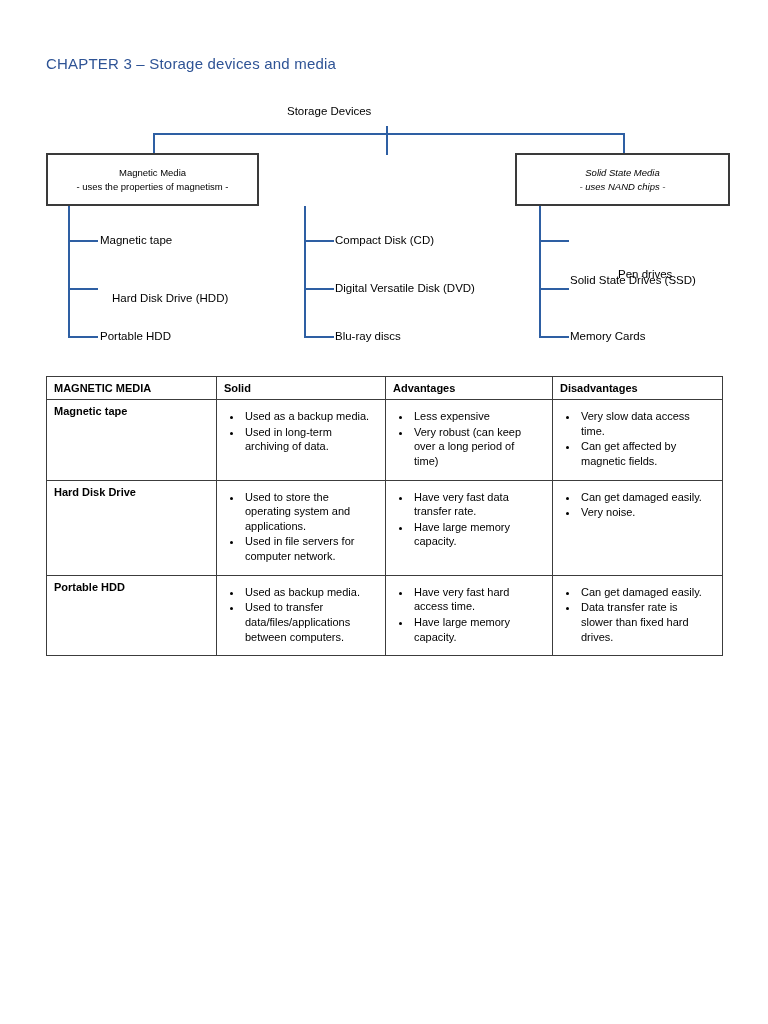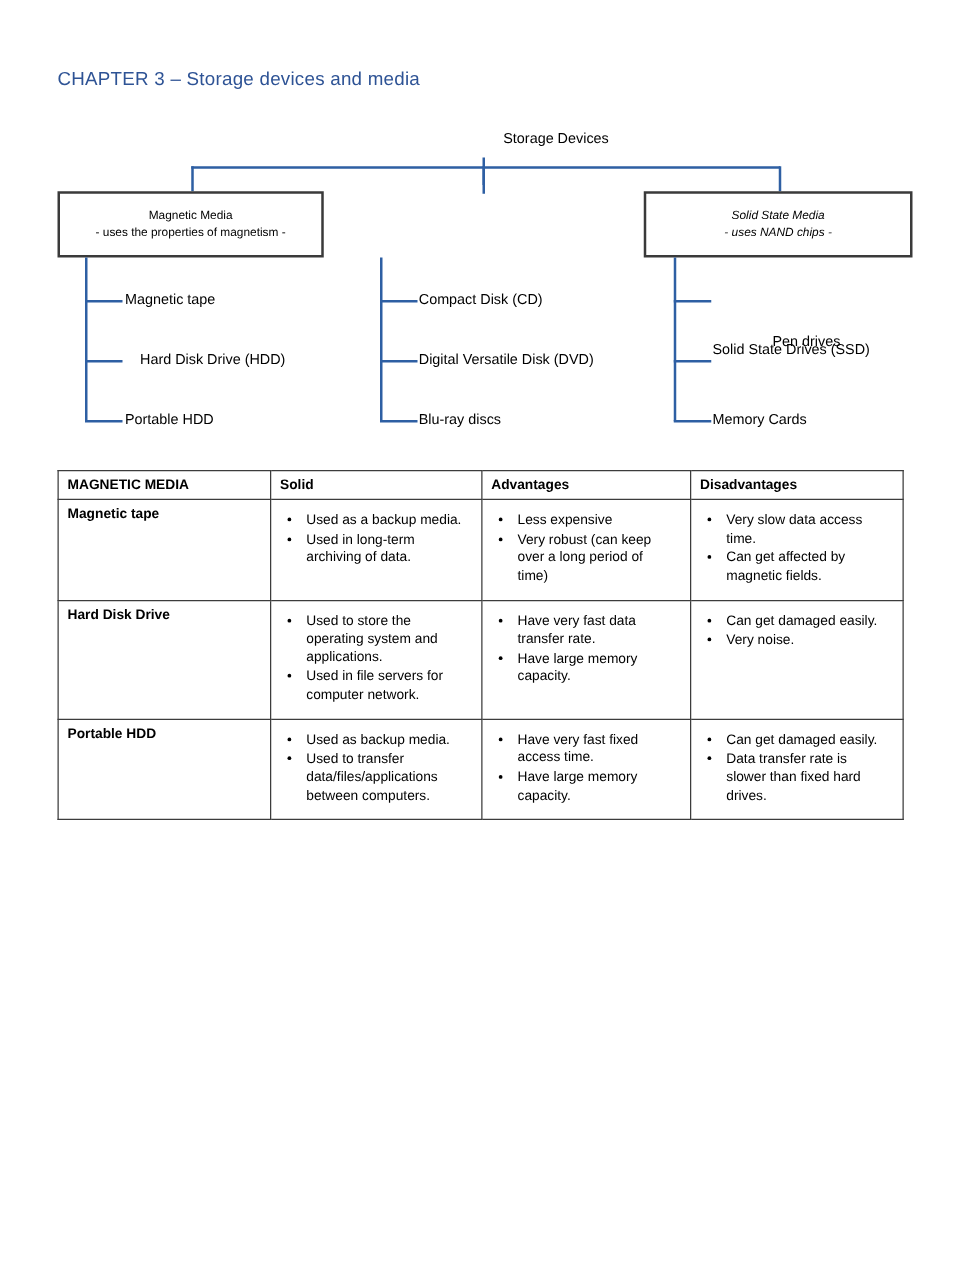--- a/index.html
+++ b/index.html
@@ -35,21 +35,21 @@
     left: 0;
     top: 0;
     width: 768px;
     height: 360px;
   }
   .root-label {
     position: absolute;
     top: 105px;
     left: 287px;
     width: 200px;
-    text-align: right;
+    text-align: left;
     font-size: 11.5px;
     color: #000;
   }
 
   
   .conn-v {
     position: absolute;
     width: 2px;
     background: #2E5FA3;
   }
@@ -149,21 +149,21 @@
   <div class="media-box" style="left:46px; top:153px; width:213px; height:53px;">
     <span class="mb-name">Magnetic Media</span>
     <span class="mb-desc">- uses the properties of magnetism -</span>
   </div>
 
   <div class="conn-v" style="left:68px; top:206px; height:131px;"></div>
   <div class="conn-h" style="left:68px; top:240px; width:30px;"></div>
   <div class="conn-h" style="left:68px; top:288px; width:30px;"></div>
   <div class="conn-h" style="left:68px; top:336px; width:30px;"></div>
   <div class="leaf-label" style="left:100px; top:235px;">Magnetic tape</div>
-  <div class="leaf-label" style="left:100px; top:283px;padding-left:12px;">Hard Disk Drive (HDD)</div>
+  <div class="leaf-label" style="left:100px; top:293px;padding-left:12px;">Hard Disk Drive (HDD)</div>
   <div class="leaf-label" style="left:100px; top:331px;">Portable HDD</div>
 
   <div class="conn-v" style="left:304px; top:206px; height:131px;"></div>
   <div class="conn-h" style="left:304px; top:240px; width:30px;"></div>
   <div class="conn-h" style="left:304px; top:288px; width:30px;"></div>
   <div class="conn-h" style="left:304px; top:336px; width:30px;"></div>
   <div class="leaf-label" style="left:335px; top:235px;">Compact Disk (CD)</div>
   <div class="leaf-label" style="left:335px; top:283px;">Digital Versatile Disk (DVD)</div>
   <div class="leaf-label" style="left:335px; top:331px;">Blu-ray discs</div>
 
@@ -245,21 +245,21 @@
     <tr>
       <td class="row-head">Portable HDD</td>
       <td>
         <ul>
           <li>Used as backup media.</li>
           <li>Used to transfer data/files/applications between computers.</li>
         </ul>
       </td>
       <td>
         <ul>
-          <li>Have very fast fixed access time.</li>
+          <li>Have very fast hard access time.</li>
           <li>Have large memory capacity.</li>
         </ul>
       </td>
       <td>
         <ul>
           <li>Can get damaged easily.</li>
           <li>Data transfer rate is slower than fixed hard drives.</li>
         </ul>
       </td>
     </tr>

